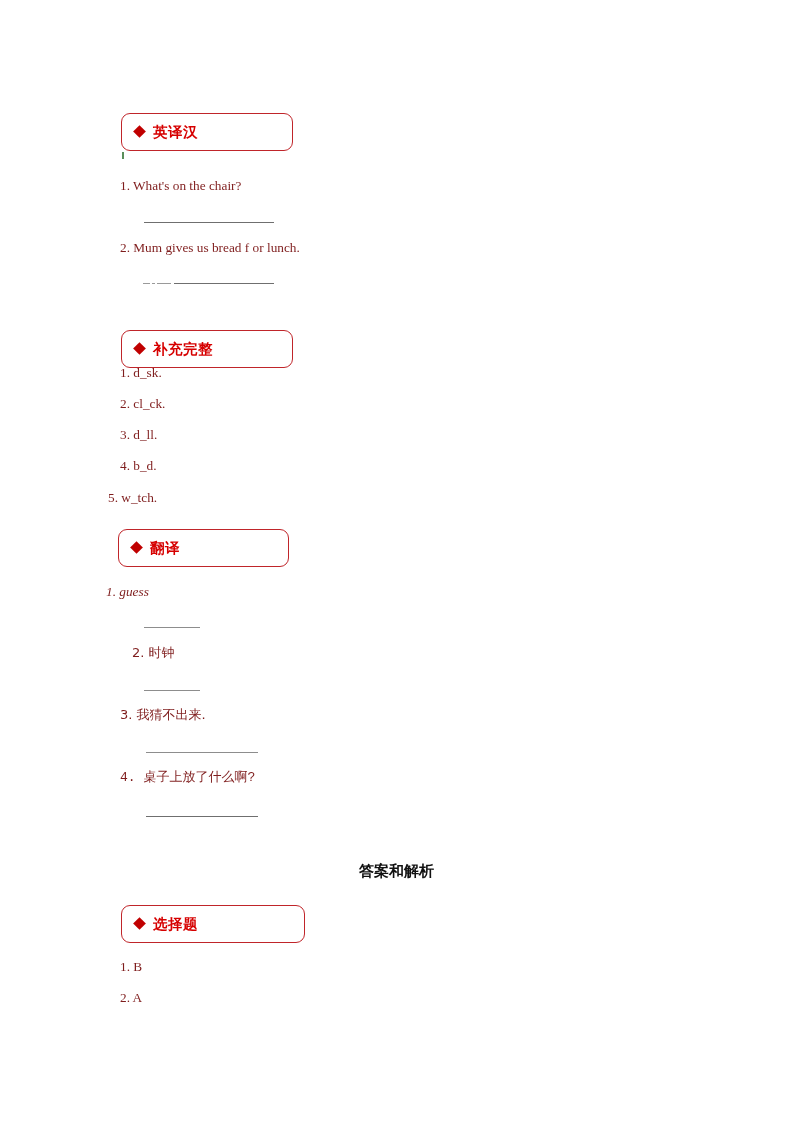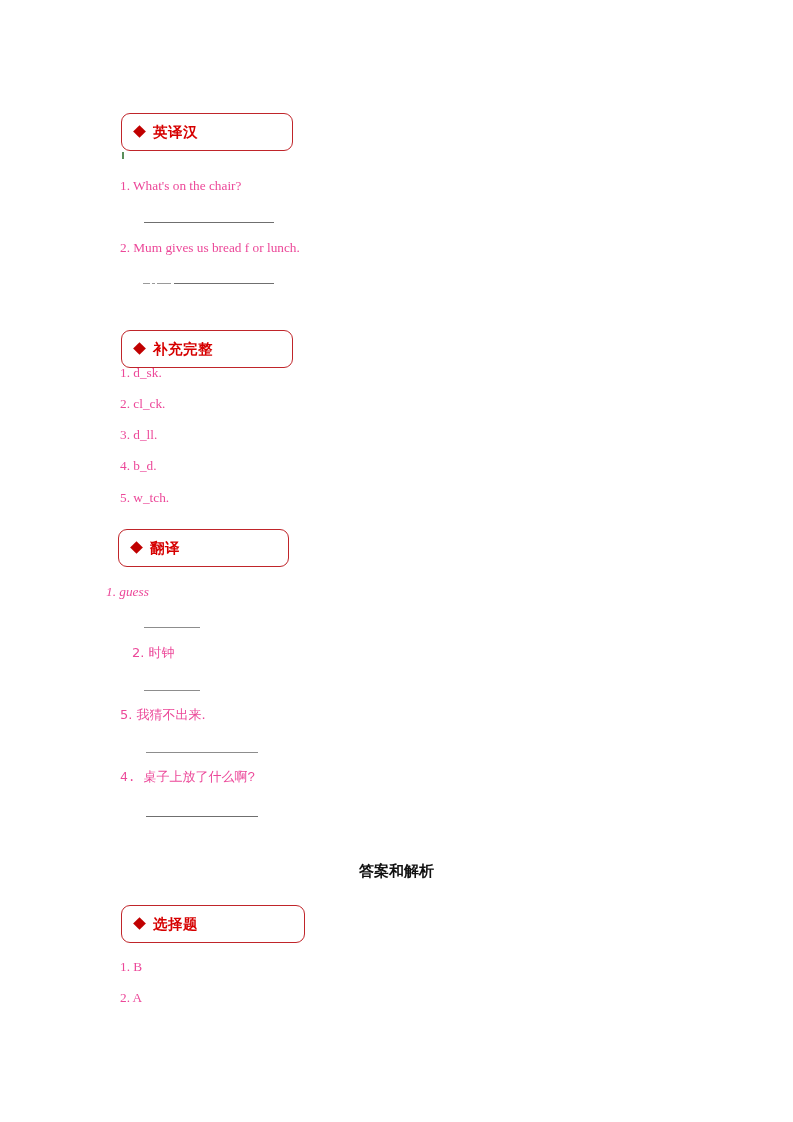--- a/index.html
+++ b/index.html
@@ -53,21 +53,21 @@
     letter-spacing: 0.5px;
     white-space: nowrap;
   }
 
   
   .q-line {
     position: absolute;
     font-size: 13.3px;
     line-height: 16px;
     white-space: nowrap;
-    color: #ec4899;
+    color: #7f1d1d;
   }
   .q-line.cjk {
     font-family: "DejaVu Sans", "Liberation Sans", sans-serif;
     font-size: 13px;
   }
 
   
   .blank {
     position: absolute;
     height: 1px;
@@ -132,34 +132,34 @@
 
   <div class="section-head" style="left:121px; top:330px; width:172px;">
     <span class="diamond"></span>
     <span class="section-title">补充完整</span>
   </div>
 
   <div class="q-line" style="left:120px; top:365px;">1.  d_sk.</div>
   <div class="q-line" style="left:120px; top:396px;">2. cl_ck.</div>
   <div class="q-line" style="left:120px; top:427px;">3. d_ll.</div>
   <div class="q-line" style="left:120px; top:458px;">4. b_d.</div>
-  <div class="q-line" style="left:120px; top:490px;text-align:center;">5. w_tch.</div>
+  <div class="q-line" style="left:108px; top:490px;text-align:center;">5. w_tch.</div>
 
   <div class="section-head" style="left:118px; top:529px; width:171px;">
     <span class="diamond"></span>
     <span class="section-title">翻译</span>
   </div>
 
   <div class="q-line" style="left:106px; top:584px;font-style:italic;">1. guess</div>
   <div class="blank soft" style="left:144px; top:627px; width:56px;"></div>
 
   <div class="q-line cjk" style="left:132px; top:645px;">2. 时钟</div>
   <div class="blank soft" style="left:144px; top:690px; width:56px;"></div>
 
-  <div class="q-line cjk" style="left:120px; top:707px;">5. 我猜不出来.</div>
+  <div class="q-line cjk" style="left:120px; top:707px;">3. 我猜不出来.</div>
   <div class="blank soft" style="left:146px; top:752px; width:112px;"></div>
 
   <div class="q-line cjk" style="left:120px; top:770px;font-family:Liberation Mono, monospace;">4. 桌子上放了什么啊?</div>
   <div class="blank" style="left:146px; top:816px; width:112px;"></div>
 
   <div class="answer-heading" style="top:862px;">答案和解析</div>
 
   <div class="section-head" style="left:121px; top:905px; width:184px;">
     <span class="diamond"></span>
     <span class="section-title">选择题</span>

